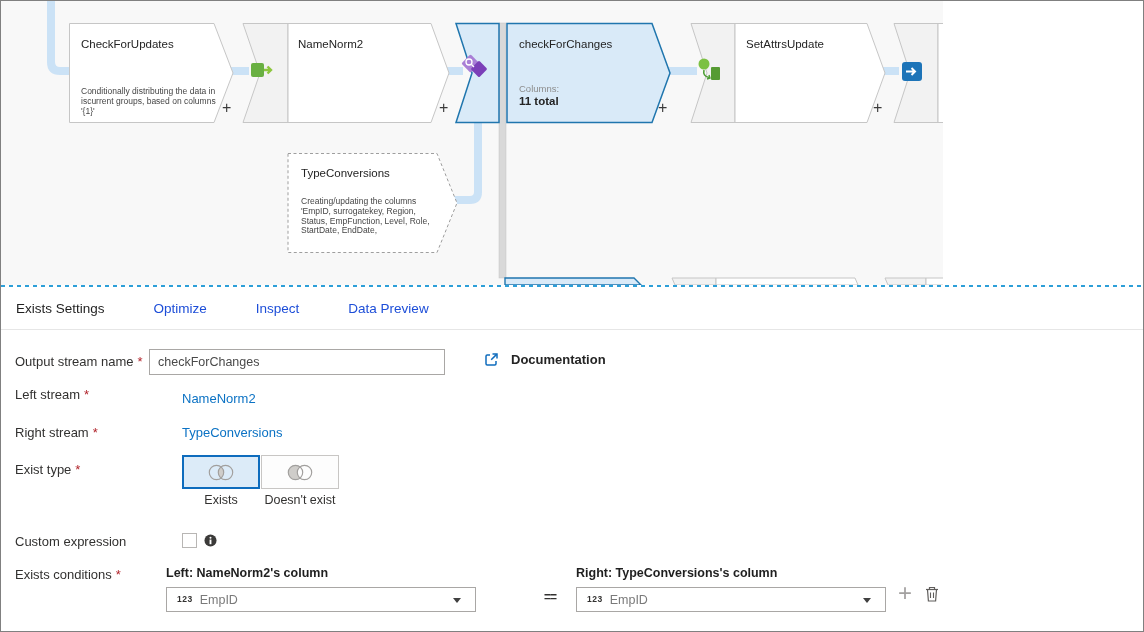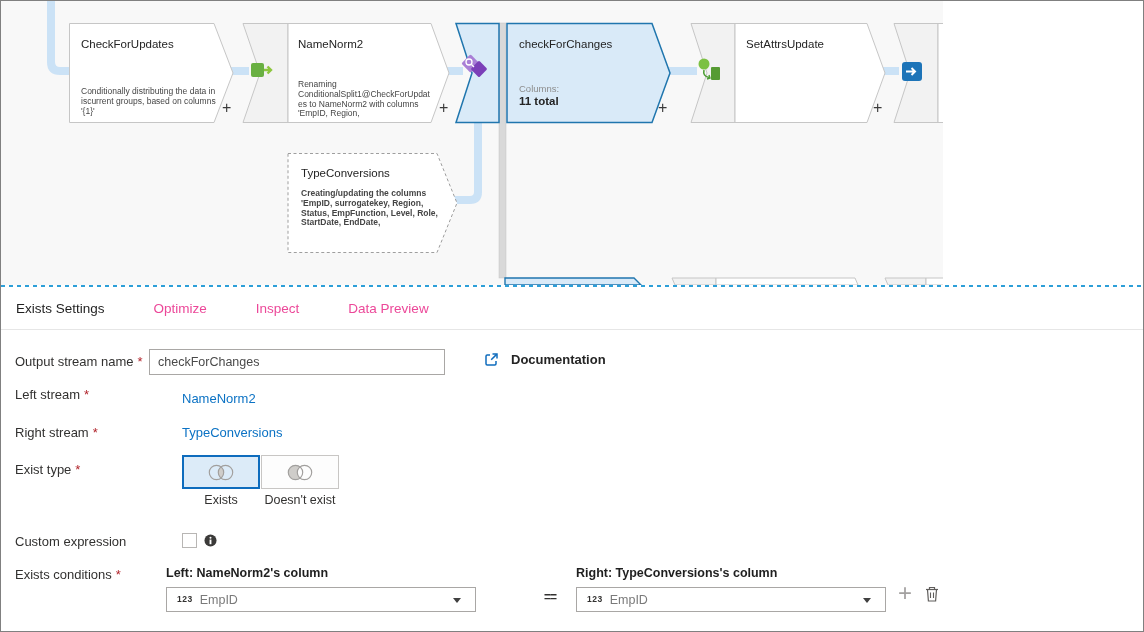--- a/index.html
+++ b/index.html
@@ -15,21 +15,21 @@
   .node-plus  { position:absolute; font-size:16px; font-weight:400; color:#3b3b3b; cursor:pointer; line-height:16px; }
   .cols-label { position:absolute; font-size:9.5px; color:#8d8d8d; }
   .cols-value { position:absolute; font-size:11.5px; font-weight:bold; color:#242424; }
   #panel-divider { position:absolute; left:0; top:284px; width:1144px; height:2px;
      background:repeating-linear-gradient(to right,#2d9fd8 0 4px, rgba(0,0,0,0) 4px 8px); }
   #minimize-handle { position:absolute; left:1100px; top:288px; width:22px; height:3px; background:#111; cursor:pointer; }
 
   
   #panel { position:absolute; left:0; top:286px; width:1142px; height:344px; background:#fff; }
   #tabs { position:absolute; left:0; top:0; width:100%; height:43px; border-bottom:1px solid #e6e6e6; display:flex; align-items:center; padding-left:15px; }
-  .tab { font-size:13.5px; color:#ec4899; margin-right:49px; cursor:pointer; white-space:nowrap; }
+  .tab { font-size:13.5px; color:#1d4ed8; margin-right:49px; cursor:pointer; white-space:nowrap; }
   .tab.active { color:#1f1f1f; }
 
   .form-label { position:absolute; left:14px; font-size:13px; color:#323130; white-space:nowrap; }
   .req { color:#b0232a; margin-left:4px; }
   .text-input { position:absolute; left:148px; top:62px; width:296px; height:26px; border:1px solid #a9a7a5; background:#fff;
      font-family:"Liberation Sans",sans-serif; font-size:12.5px; color:#4a4a4a; padding:0 8px; outline:none; }
   .doc-link { position:absolute; left:483px; top:65px; display:flex; align-items:center; cursor:pointer; }
   .doc-link span { font-size:13px; font-weight:bold; color:#242424; margin-left:12px; }
   .stream-link { position:absolute; left:181px; font-size:13px; color:#0b72c4; cursor:pointer; white-space:nowrap; }
 
@@ -114,35 +114,34 @@
         <path d="M925,277 L1083,277 L1086,284 L925,284 Z" fill="#ffffff" stroke="#c6c6c6"></path>
         <path d="M1108,275 L1141,275 L1141,284 L1111,284 Z" fill="#ffffff" stroke="#c6c6c6"></path>
       </g>
     </svg>
 
     <div class="node-title" style="left:80px; top:37px;">CheckForUpdates</div>
     <div class="node-desc" style="left:80px; top:86px; width:140px; height:31px;">Conditionally distributing the data in iscurrent groups, based on columns '{1}'</div>
     <span class="node-plus" style="left:221px; top:99px;">+</span>
 
     <div class="node-title" style="left:297px; top:37px;">NameNorm2</div>
-    <div class="node-desc" style="left:297px; top:79px; width:136px; height:41px;">Renaming ConditionalSplit1@CheckForUpdates to NameNorm2 with columns 'EmpID, Region,</div>
     <span class="node-plus" style="left:438px; top:99px;">+</span>
 
     <div class="node-title" style="left:518px; top:37px;">checkForChanges</div>
     <div class="cols-label" style="left:518px; top:82px;">Columns:</div>
     <div class="cols-value" style="left:518px; top:94px;">11 total</div>
     <span class="node-plus" style="left:657px; top:99px;">+</span>
 
     <div class="node-title" style="left:745px; top:37px;">SetAttrsUpdate</div>
     <span class="node-plus" style="left:872px; top:99px;">+</span>
 
     <div class="node-title" style="left:948px; top:37px;">distributing</div>
 
     <div class="node-title" style="left:300px; top:166px;">TypeConversions</div>
-    <div class="node-desc" style="left:300px; top:188px; width:143px; height:49px;font-weight:bold;">Creating/updating the columns 'EmpID, surrogatekey, Region, Status, EmpFunction, Level, Role, StartDate, EndDate,</div>
+    <div class="node-desc" style="left:300px; top:196px; width:143px; height:49px;">Creating/updating the columns 'EmpID, surrogatekey, Region, Status, EmpFunction, Level, Role, StartDate, EndDate,</div>
   </div>
 
   <div id="panel-divider"></div>
   <div id="minimize-handle"></div>
 
   <div id="panel">
 
     <div id="tabs">
       <div class="tab active">Exists Settings</div>
       <div class="tab">Optimize</div>

